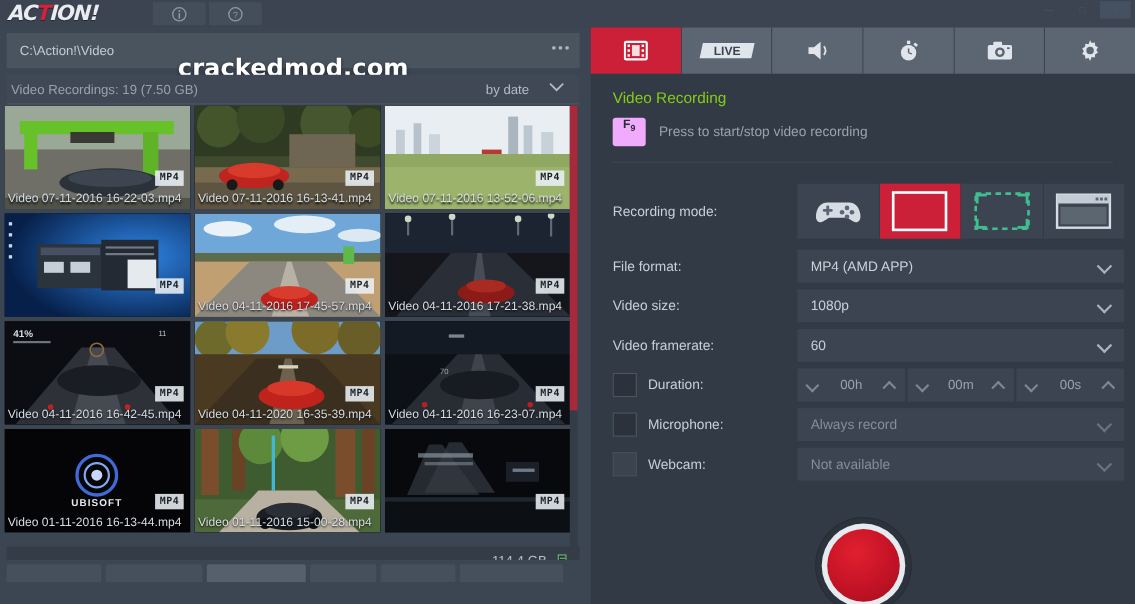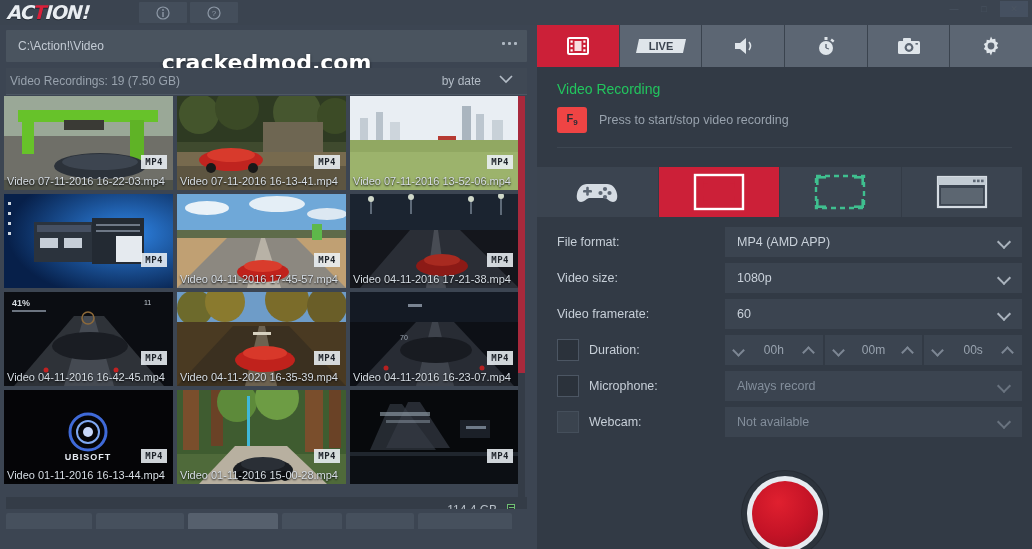--- a/index.html
+++ b/index.html
@@ -152,31 +152,31 @@
     flex: 1; background: #5c6673;
     display: flex; align-items: center; justify-content: center;
     border-right: 1px solid #3a434e;
     color: #5eead4;
   }
   .tab:last-child { border-right: none; }
   .tab.active { background: #cc2038; }
 
   .section-title {
     margin: 14px 10px 0 20px;
-    font-size: 14px; color: #22c55e;
+    font-size: 14px; color: #84cc16;
   }
   .hotkey-row {
     display: flex; align-items: center; gap: 12px;
     margin: 10px 0 0 20px;
   }
   .key-cap {
     width: 30px; height: 26px;
-    background: #ef4444; color: #262d36;
+    background: #f0abfc; color: #262d36;
     border-radius: 3px;
-    display: flex; align-items: center; justify-content: center;
+    display: flex; align-items: flex-start; justify-content: center;
     font-size: 11px; font-weight: bold;
   }
   .key-cap sub { font-size: 8px; }
   .hotkey-desc { font-size: 12.5px; color: #98a2ad; }
   .divider { margin: 14px 20px 0 20px; height: 1px; background: #3d4651; }
 
   .form { position: absolute; left: 0; top: 140px; width: 495px; }
   .f-row { display: flex; align-items: center; height: 34px; margin-bottom: 2px; }
   .f-label {
     width: 188px; padding-left: 20px;
@@ -650,20 +650,21 @@
       <div class="key-cap">
         <span>F<sub>9</sub></span>
       </div>
       <div class="hotkey-desc">Press to start/stop video recording</div>
     </div>
     <div class="divider"></div>
 
     <div class="form">
 
       <div class="mode-row">
+        <div class="f-label">Recording mode:</div>
         <div class="mode-strip">
           <div class="mode-btn">
             <span>
               <svg width="44" height="28" viewBox="0 0 44 28">
                   <path fill="#d5dce3" d="M12 6h20c5 0 9 4 10 10 1 5-1 8-4 8-3 0-5-3-8-4H14c-3 1-5 4-8 4-3 0-5-3-4-8C3 10 7 6 12 6z"></path>
                   <rect x="8" y="12" width="9" height="2.6" rx="1.2" fill="#5c6673"></rect>
                   <rect x="11.2" y="8.8" width="2.6" height="9" rx="1.2" fill="#5c6673"></rect>
                   <circle cx="30" cy="11" r="2.1" fill="#5c6673"></circle>
                   <circle cx="34.5" cy="15" r="2.1" fill="#5c6673"></circle>
                   <circle cx="30" cy="19" r="2.1" fill="#5c6673"></circle>

